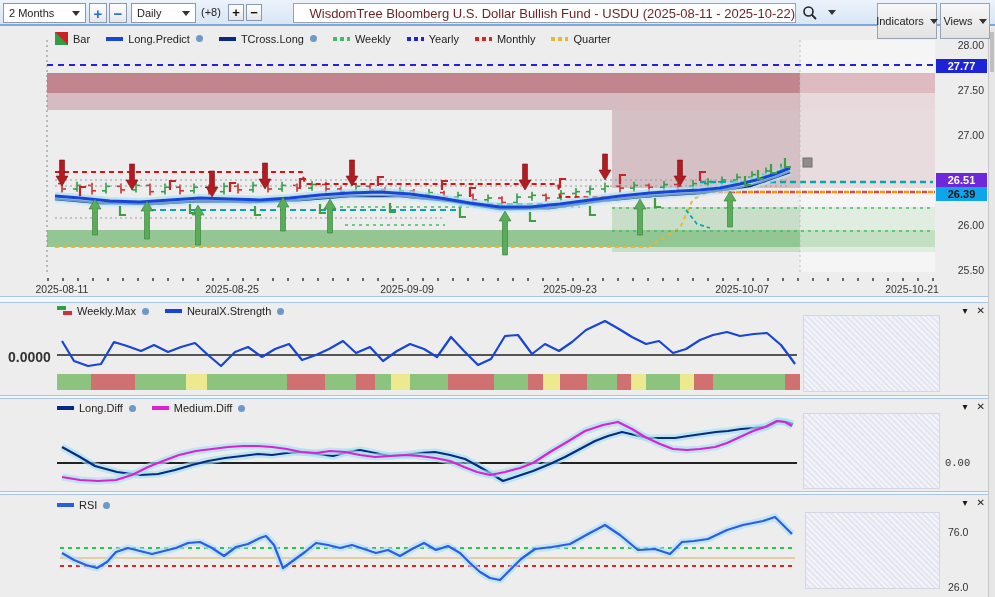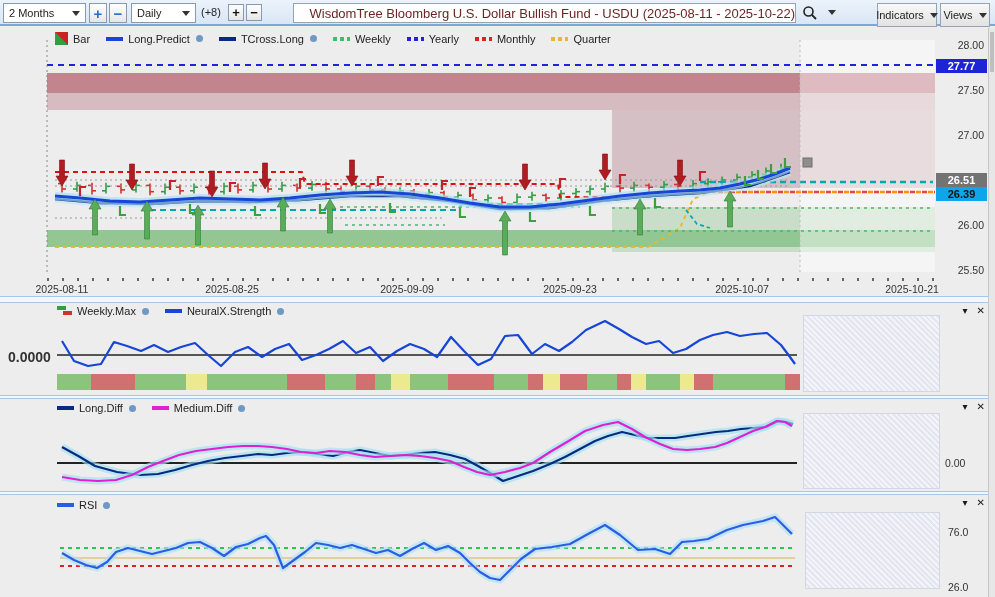--- a/index.html
+++ b/index.html
@@ -7,36 +7,36 @@
   
   .toolbar{position:absolute;left:0;top:0;width:995px;height:26px;background:linear-gradient(#ecf3fb,#d8e6f5);border-bottom:2px solid #7da7d9;box-sizing:border-box;z-index:20;}
   .tb{position:absolute;box-sizing:border-box;font-size:11px;color:#222;}
   .dd{top:3px;height:20px;background:#fff;border:1px solid #8a9aae;display:flex;align-items:center;justify-content:space-between;padding:0 5px;cursor:default;}
   .caret{width:0;height:0;border-left:4px solid transparent;border-right:4px solid transparent;border-top:5px solid #333;margin-left:6px;}
   .btn{top:3px;height:20px;background:linear-gradient(#ffffff,#e6e6e6);border:1px solid #8a9aae;display:flex;align-items:center;justify-content:center;font-weight:bold;font-size:13px;}
   .btn.blue{color:#1f6fd0;font-size:15px;}
   .btn.dark{color:#111;top:4px;height:17px;}
   .offset{top:6px;font-size:11px;color:#222;}
   .titlebox{top:3px;height:20px;background:#fff;border:1px solid #97a3b2;display:flex;align-items:center;justify-content:flex-end;font-size:13px;color:#6d2424;white-space:nowrap;overflow:hidden;}
-  .toolbtn{top:3px;height:24px;background:linear-gradient(#f8f8f8,#e2e2e2);border:1px solid #97a3b2;display:flex;align-items:center;justify-content:center;padding:0 6px;font-size:11px;color:#222;}
+  .toolbtn{top:3px;height:36px;background:linear-gradient(#f8f8f8,#e2e2e2);border:1px solid #97a3b2;display:flex;align-items:center;justify-content:center;padding:0 6px;font-size:11px;color:#222;}
   
   .panel{position:absolute;left:0;width:995px;background:#ededed;overflow:hidden;}
   .panel svg{position:absolute;left:0;top:0;}
   .sep{position:absolute;left:0;width:995px;background:#f2f7fc;border-top:1px solid #a9c7e4;border-bottom:1px solid #a9c7e4;box-sizing:border-box;z-index:10;}
   .legend{position:absolute;display:flex;gap:16px;align-items:center;font-size:11px;color:#222;z-index:6;}
   .li{display:flex;align-items:center;gap:5px;}
   .sw{width:17px;height:4px;display:inline-block;}
   .sw-split{width:13px;height:13px;background:linear-gradient(to top right,#2f9e44 49%,#cc2222 51%);}
   .sw-maxbars{width:15px;height:10px;background:linear-gradient(#2f9e44,#2f9e44) 0 0/9px 4px no-repeat,linear-gradient(#cc3333,#cc3333) 6px 5px/9px 4px no-repeat;}
   .dot{width:7px;height:7px;border-radius:50%;background:#6f98c4;display:inline-block;margin-left:1px;}
   .axlab{position:absolute;font-size:10.5px;color:#333;z-index:5;}
   .ylab{left:936px;width:48px;text-align:right;}
   .badge{position:absolute;left:936px;width:51px;height:14px;font-size:11px;font-weight:bold;text-align:center;line-height:14px;z-index:6;}
   .b1{background:#1d24d6;color:#fff;}
-  .b2{background:#737373;color:#fff;}
+  .b2{background:#6d28d9;color:#fff;}
   .b3{background:#0ea5e9;color:#131313;}
   .dateticks{position:absolute;left:47px;top:250px;width:888px;height:3px;background:repeating-linear-gradient(90deg,#666 0 2px,transparent 2px 15px);z-index:4;}
   .dlab{top:255px;width:90px;text-align:center;}
   .box{position:absolute;background:#e3e6f0;background-image:repeating-linear-gradient(45deg,rgba(255,255,255,.55) 0 2px,rgba(255,255,255,0) 2px 4px);border:1px solid #d3d7e4;z-index:3;}
   .strip{position:absolute;display:flex;z-index:4;}
   .strip span{height:100%;}
   .pctl{position:absolute;right:10px;display:flex;gap:9px;font-size:10px;color:#1a1a1a;z-index:8;line-height:12px;}
   .pctl span{cursor:default;}
   .leftlab{position:absolute;font-size:14px;color:#333;z-index:5;font-weight:bold;}
   .scroll{position:absolute;right:0;top:28px;bottom:0;width:6px;background:#e7e7e7;border-left:1px solid #c6c6c6;z-index:15;}
@@ -427,21 +427,21 @@
           <span>Long.Diff</span>
           <span class="dot"></span>
         </span>
         <span class="li">
           <span class="sw" style="background: rgb(224, 32, 208);"></span>
           <span>Medium.Diff</span>
           <span class="dot"></span>
         </span>
       </div>
     <div class="box" style="left:803px;top:14px;width:135px;height:74px;"></div>
-    <div class="axlab" style="left:945px;top:58px;">0.00</div>
+    <div class="axlab" style="left:945px;top:58px;font-family:Liberation Mono, monospace;">0.00</div>
     <div class="pctl" style="top:2px;">
       <span>▾</span>
       <span>✕</span>
     </div>
   </div>
 
   <div class="sep" style="top:491px;height:4px;"></div>
 
   <div class="panel" style="top:495px;height:102px;">
     <svg width="995" height="102">

